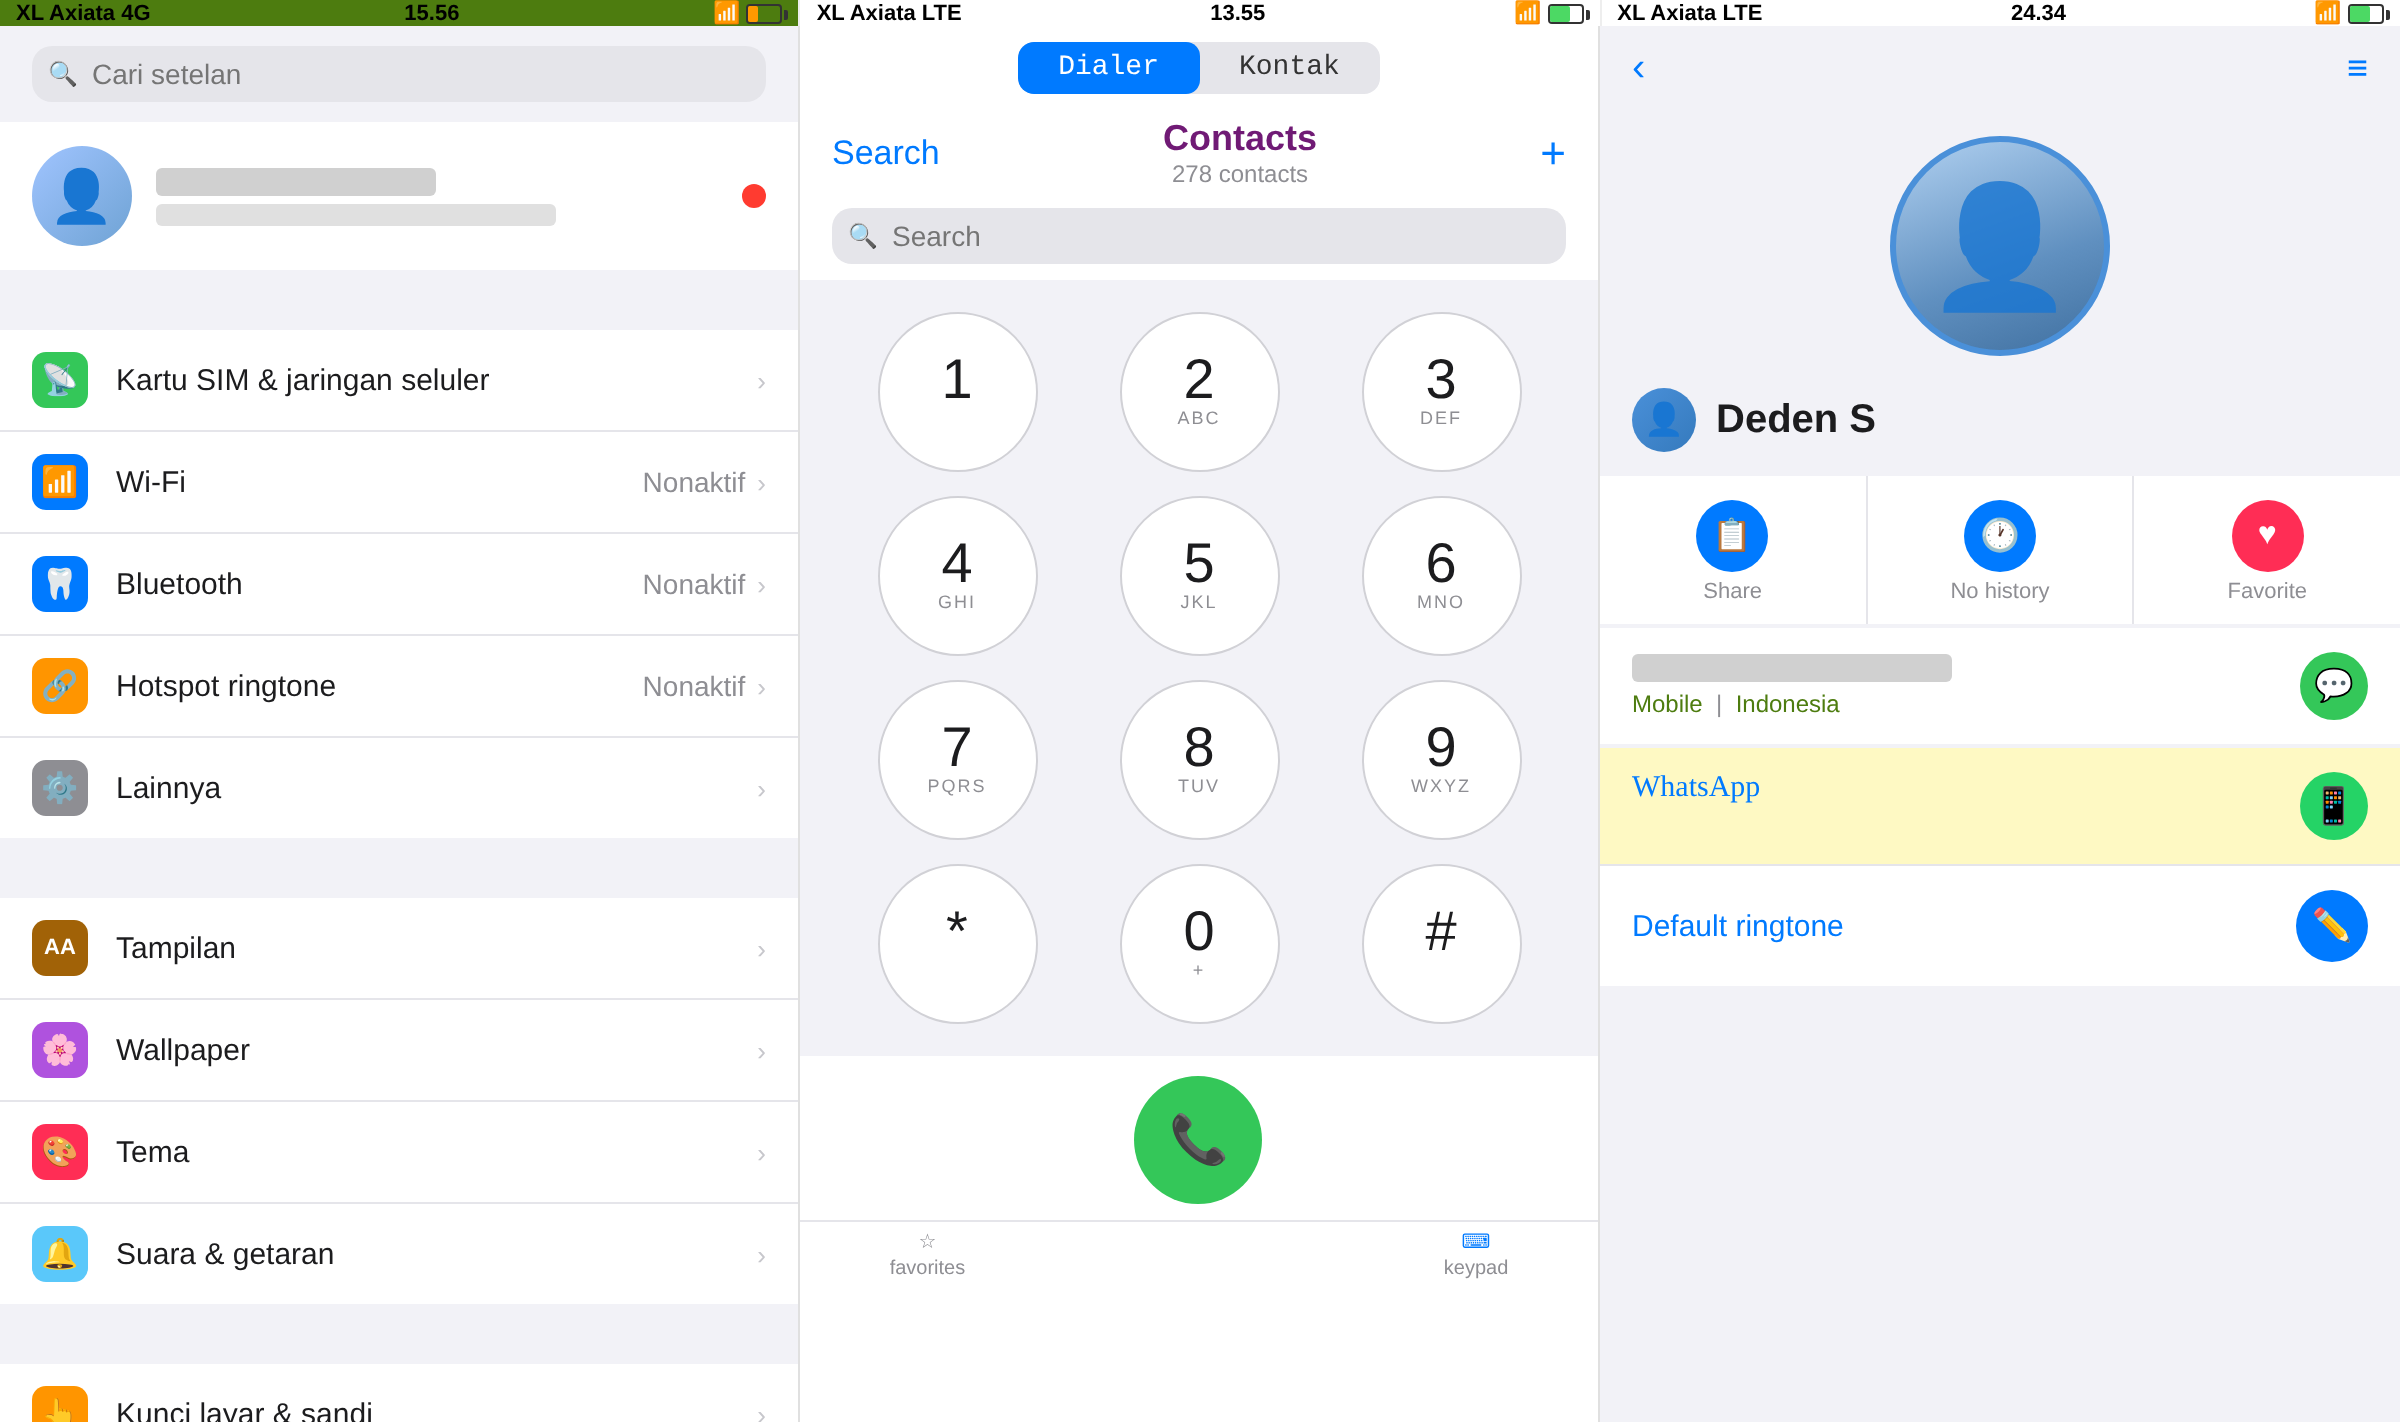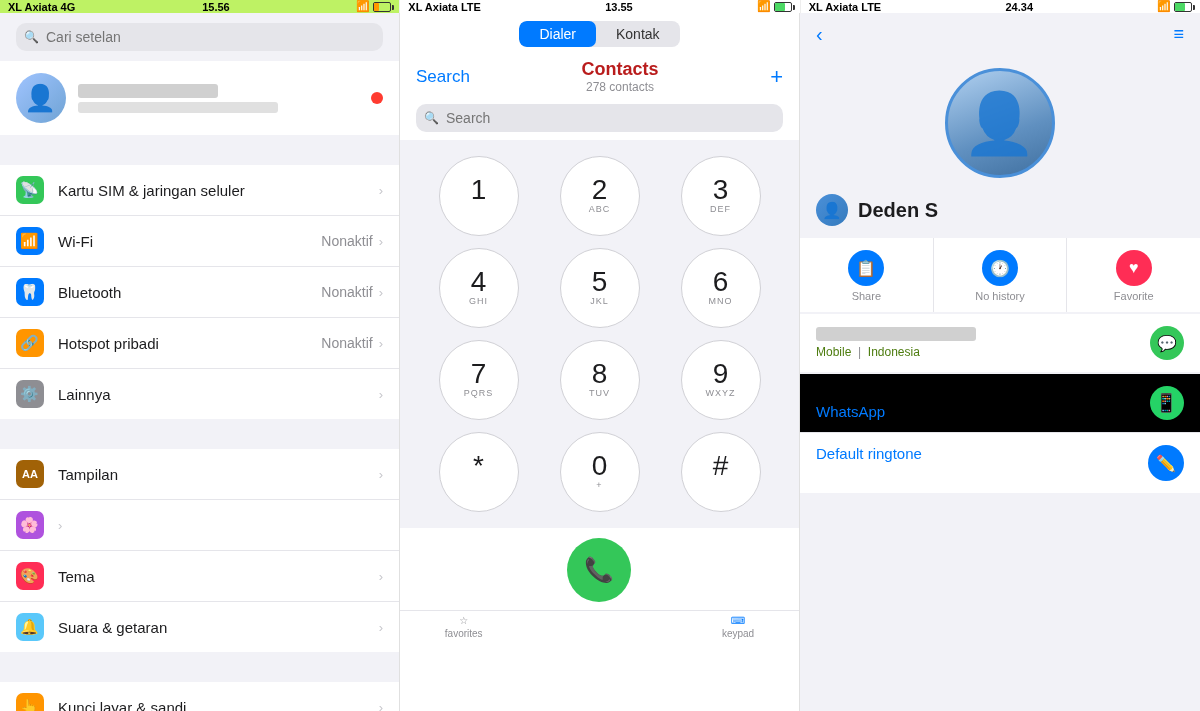--- a/index.html
+++ b/index.html
@@ -1,21 +1,21 @@
 <!DOCTYPE html>
 <html><head>
   <meta charset="utf-8">
   <style>
     * { margin: 0; padding: 0; box-sizing: border-box; }
     body { width: 1200px; height: 711px; overflow: hidden; font-family: -apple-system, 'Helvetica Neue', Arial, sans-serif; display: flex; flex-direction: column; background: #fff; }
 
     
     .status-bar { display: flex; height: 22px; background: #fff; }
     .status-section { flex: 1; display: flex; align-items: center; justify-content: space-between; padding: 0 8px; font-size: 11px; font-weight: 600; }
-    .status-section.left { background: #bef264; }
+    .status-section.left { background: #4d7c0f; }
     .status-section.middle { background: #fff; border-left: 1px solid #eee; border-right: 1px solid #eee; }
     .status-section.right { background: #fff; }
     .status-icons { display: flex; align-items: center; gap: 3px; }
     .battery { display: inline-block; width: 18px; height: 10px; border: 1.5px solid #333; border-radius: 2px; position: relative; }
     .battery::after { content: ''; position: absolute; right: -4px; top: 2px; width: 2px; height: 5px; background: #333; border-radius: 0 1px 1px 0; }
     .battery-fill { height: 100%; border-radius: 1px; }
     .battery-30 { width: 30%; background: #f90; }
     .battery-65 { width: 65%; background: #4cd964; }
 
     
@@ -48,26 +48,26 @@
 
     .icon-green { background: #34c759; }
     .icon-blue { background: #007aff; }
     .icon-blue2 { background: #007aff; }
 
     .settings-divider { height: 28px; background: #f2f2f7; }
 
     
     .dialer-tabs { display: flex; justify-content: center; padding: 8px 0 4px; background: #fff; }
     .tab-segment { display: flex; background: #e5e5ea; border-radius: 8px; overflow: hidden; }
-    .tab-item { padding: 5px 20px; font-size: 14px; font-weight: 500; cursor: pointer; color: #333; }
+    .tab-item { padding: 5px 20px; font-size: 14px; font-weight: 500; cursor: pointer; color: #333; font-family: Liberation Mono, monospace; }
     .tab-item.active { background: #007aff; color: #fff; border-radius: 7px; }
 
     .contacts-header { display: flex; align-items: center; justify-content: space-between; padding: 8px 16px 4px; background: #fff; }
     .contacts-title-wrap { text-align: center; }
-    .contacts-title { font-size: 18px; font-weight: 700; color: #b91c1c; }
+    .contacts-title { font-size: 18px; font-weight: 700; color: #701a75; }
     .contacts-count { font-size: 12px; color: #8e8e93; }
     .contacts-add { font-size: 22px; color: #007aff; cursor: pointer; }
     .contacts-search-label { font-size: 17px; color: #007aff; cursor: pointer; }
 
     .contacts-search-bar { padding: 6px 16px 8px; background: #fff; }
     .contacts-search-bar input { width: 100%; background: #e5e5ea; border: none; border-radius: 10px; padding: 6px 12px 6px 30px; font-size: 14px; color: #3a3a3c; outline: none; }
     .contacts-search-wrap { position: relative; }
     .contacts-search-wrap::before { content: '🔍'; position: absolute; left: 8px; top: 50%; transform: translateY(-50%); font-size: 12px; }
 
     .dialer-bg { background: #f2f2f7; }
@@ -105,25 +105,25 @@
 
     .contact-info-group { background: #fff; margin-bottom: 2px; }
     .contact-info-row { display: flex; align-items: center; padding: 12px 16px; border-bottom: 0.5px solid #e5e5ea; }
     .contact-info-row:last-child { border-bottom: none; }
     .contact-phone-wrap { flex: 1; }
     .contact-phone { font-size: 15px; color: #1c1c1e; background: #d0d0d0; height: 14px; border-radius: 3px; width: 160px; margin-bottom: 4px; }
     .contact-phone-type { font-size: 12px; color: #8e8e93; }
     .contact-phone-type span { color: #4d7c0f; }
     .msg-btn { width: 34px; height: 34px; border-radius: 17px; background: #34c759; display: flex; align-items: center; justify-content: center; font-size: 16px; color: #fff; cursor: pointer; }
 
-    .contact-app-row { display: flex; align-items: flex-end; padding: 12px 16px; background: #000000; border-bottom: 0.5px solid #e5e5ea; cursor: pointer; }
+    .contact-app-row { display: flex; align-items: flex-start; padding: 12px 16px; background: #fef9c3; border-bottom: 0.5px solid #e5e5ea; cursor: pointer; font-family: Liberation Serif, serif; }
     .app-label { flex: 1; font-size: 15px; color: #007aff; }
     .whatsapp-icon { width: 34px; height: 34px; border-radius: 17px; background: #25d366; display: flex; align-items: center; justify-content: center; font-size: 18px; color: #fff; }
 
-    .contact-ringtone-row { display: flex; padding: 12px 16px; background: #fff; cursor: pointer; }
+    .contact-ringtone-row { display: flex; align-items: center; padding: 12px 16px; background: #fff; cursor: pointer; }
     .ringtone-label { flex: 1; font-size: 15px; color: #007aff; }
     .edit-fab { width: 36px; height: 36px; border-radius: 18px; background: #007aff; display: flex; align-items: center; justify-content: center; font-size: 16px; color: #fff; cursor: pointer; }
   </style>
 </head>
 <body>
 
 <div class="status-bar">
   <div class="status-section left">
     <span>XL Axiata 4G</span>
     <span>15.56</span>
@@ -191,41 +191,42 @@
         <span class="chevron">›</span>
       </div>
       <div class="settings-item">
         <div class="settings-icon icon-blue2" style="background:#007aff;">🦷</div>
         <span class="settings-label">Bluetooth</span>
         <span class="settings-value">Nonaktif</span>
         <span class="chevron">›</span>
       </div>
       <div class="settings-item">
         <div class="settings-icon" style="background:#ff9500;">🔗</div>
-        <span class="settings-label">Hotspot pribadi</span>
+        <span class="settings-label">Hotspot ringtone</span>
         <span class="settings-value">Nonaktif</span>
         <span class="chevron">›</span>
       </div>
       <div class="settings-item">
         <div class="settings-icon" style="background:#8e8e93;">⚙️</div>
         <span class="settings-label">Lainnya</span>
         <span class="chevron">›</span>
       </div>
     </div>
 
     <div class="settings-divider"></div>
 
     <div class="settings-group">
       <div class="settings-item">
         <div class="settings-icon" style="background:#a16207;font-weight:700;font-size:11px;color:#fff;">AA</div>
         <span class="settings-label">Tampilan</span>
         <span class="chevron">›</span>
       </div>
       <div class="settings-item">
         <div class="settings-icon" style="background:#af52de;">🌸</div>
+        <span class="settings-label">Wallpaper</span>
         <span class="chevron">›</span>
       </div>
       <div class="settings-item">
         <div class="settings-icon" style="background:#ff2d55;">🎨</div>
         <span class="settings-label">Tema</span>
         <span class="chevron">›</span>
       </div>
       <div class="settings-item">
         <div class="settings-icon" style="background:#5ac8fa;">🔔</div>
         <span class="settings-label">Suara &amp; getaran</span>

